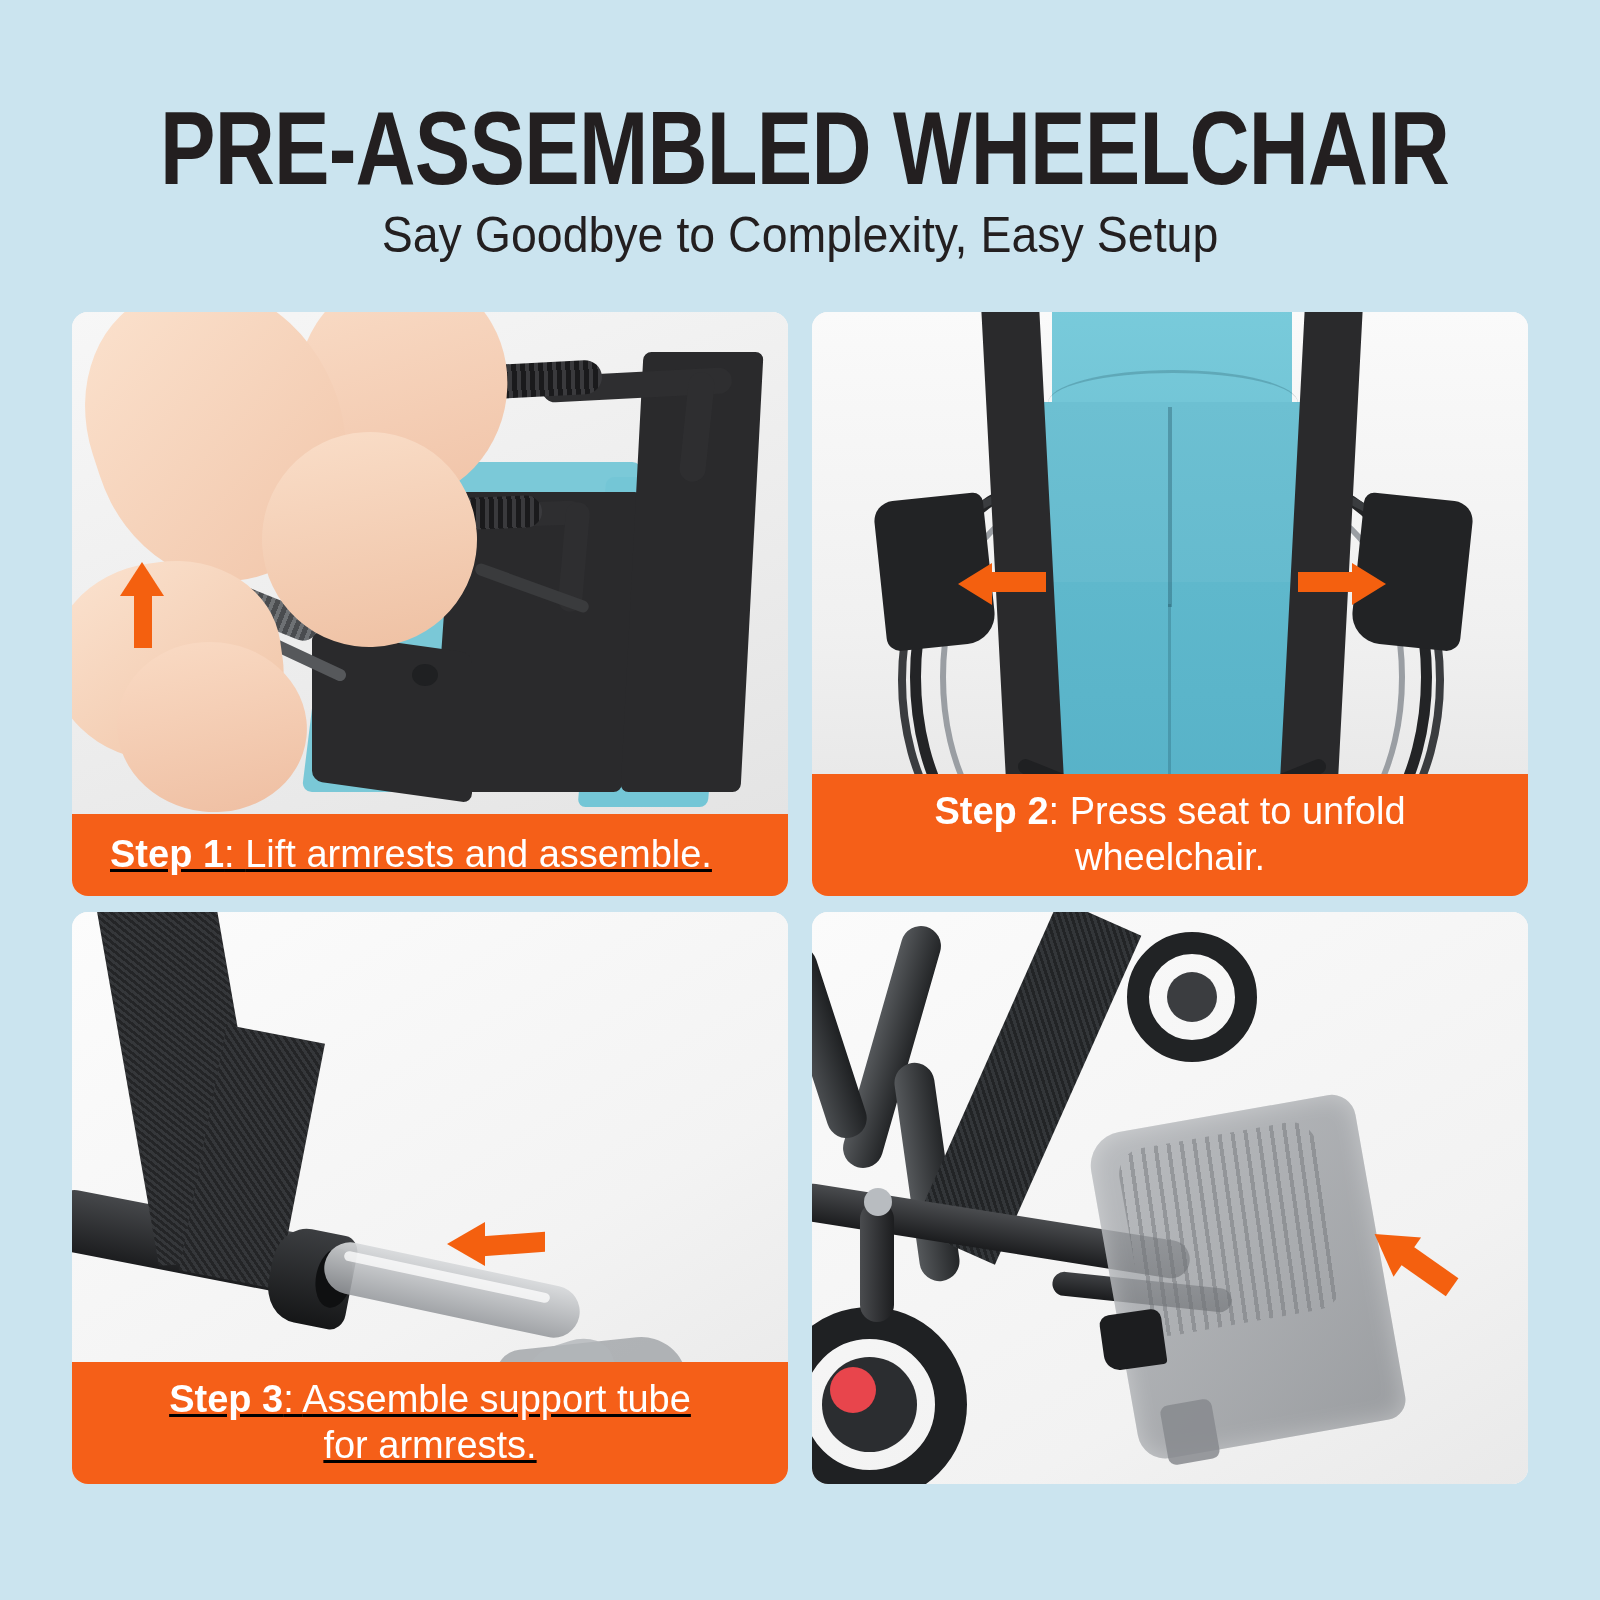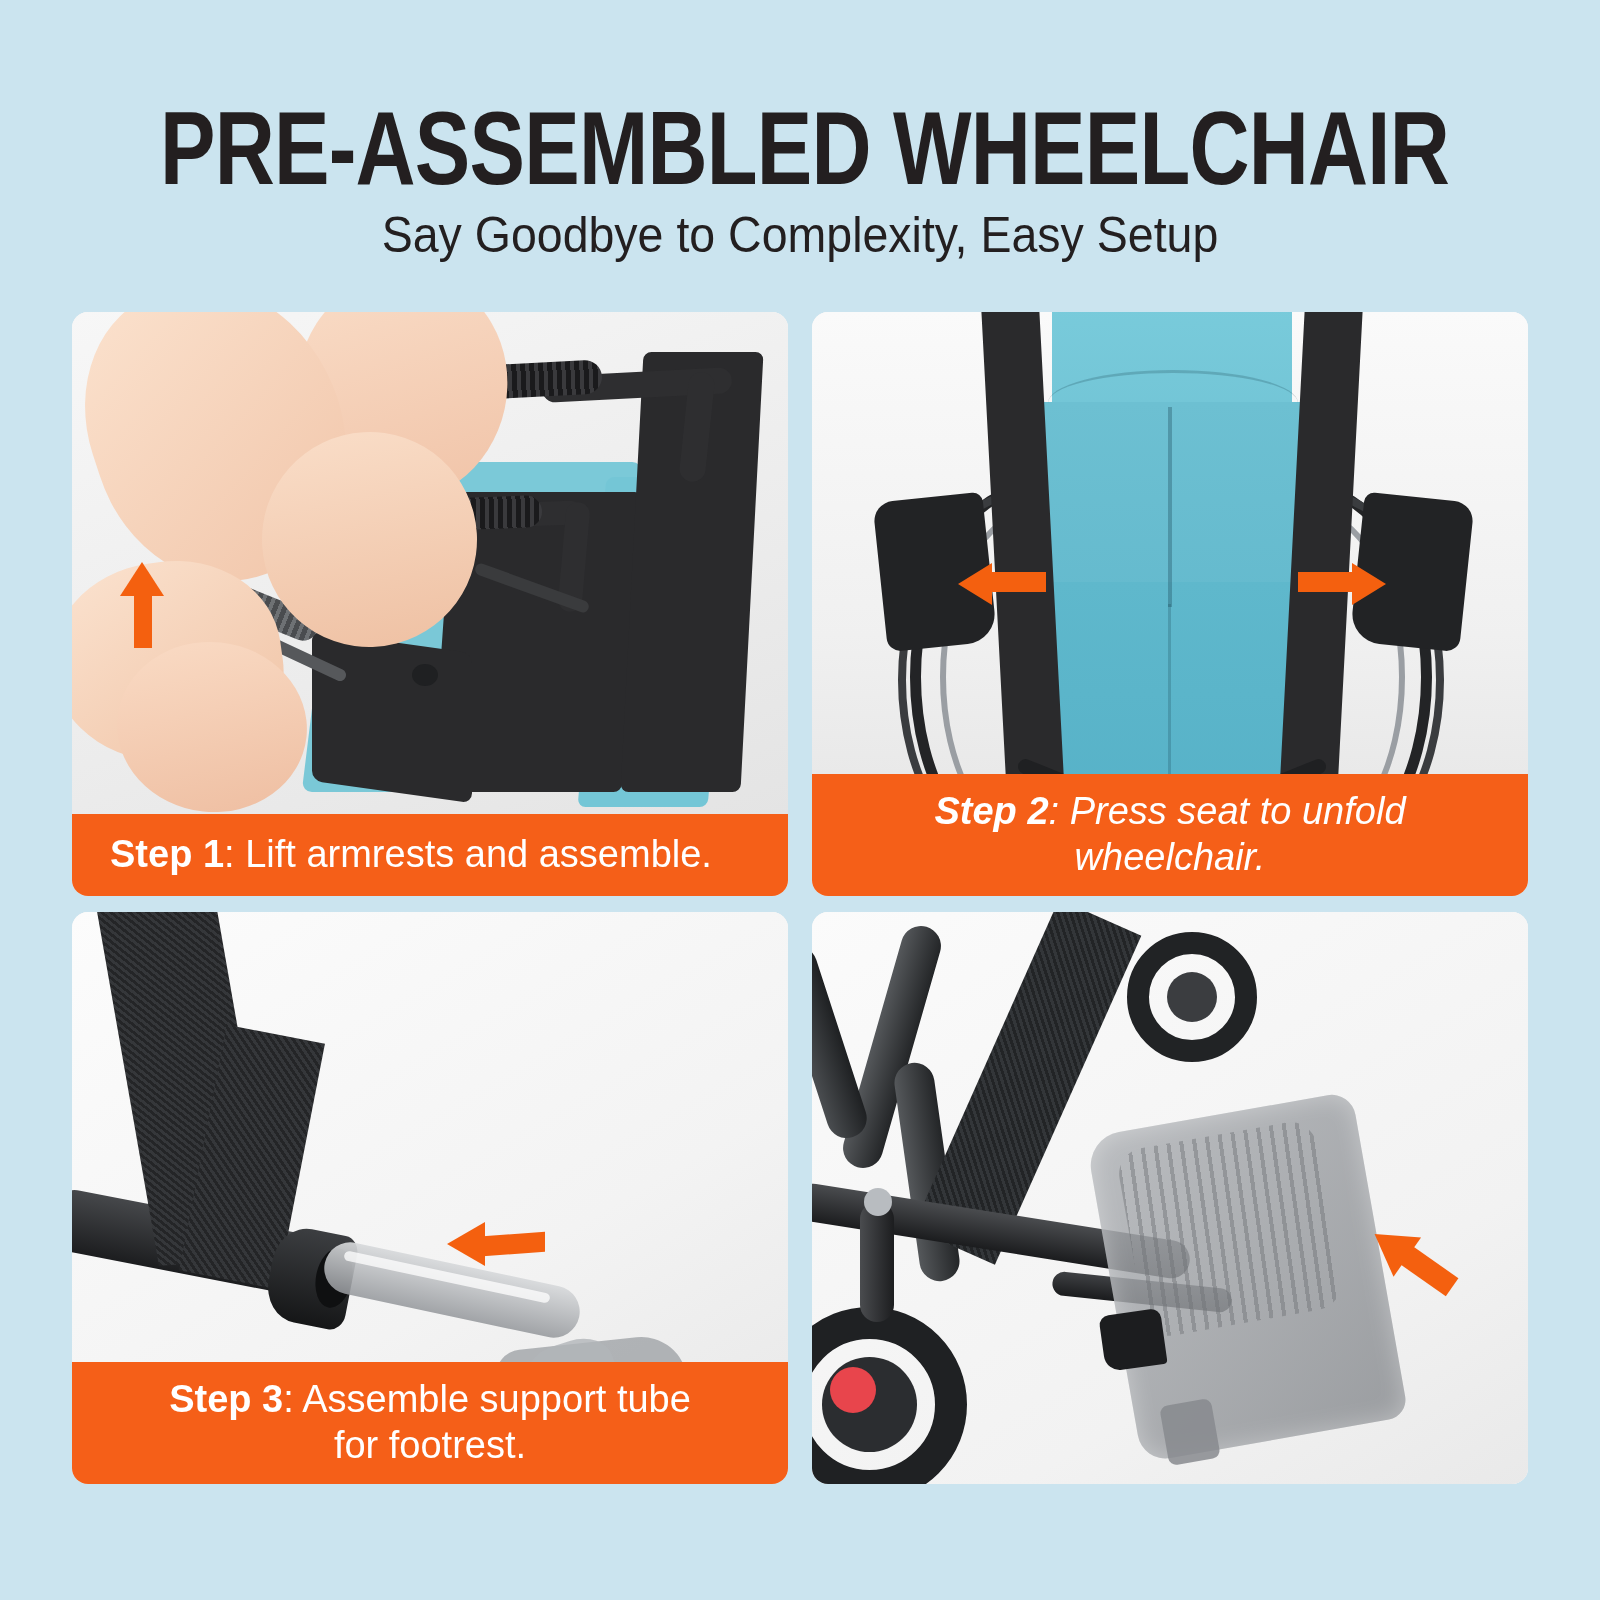--- a/index.html
+++ b/index.html
@@ -64,22 +64,22 @@
     position: absolute;
     width: 716px;
     border-radius: 16px;
     overflow: hidden;
     background: #f2f2f2;
     display: flex;
     flex-direction: column;
   }
   .panel.r1 { top: 0px;   height: 584px; }
   .panel.r2 { top: 600px; height: 572px; }
-  .panel.c1 { left: 0px; }
-  .panel.c2 { left: 740px; font-style: italic; }
+  .panel.c1 { left: 0px; text-decoration: underline; }
+  .panel.c2 { left: 740px; }
 
   .photo {
     position: relative;
     flex: 1 1 auto;
     overflow: hidden;
     background: #f4f4f4;
   }
   .caption {
     flex: 0 0 auto;
     background: #f55f18;
@@ -244,21 +244,21 @@
 
       <div style="position:absolute;left:430px;top:452px;width:40px;height:40px;background:rgba(120,123,127,.85);border-radius:50%;"></div>
       <div style="position:absolute;left:438px;top:460px;width:22px;height:22px;background:rgba(190,193,197,.9);border-radius:50%;"></div>
 
       <div class="arrow" style="left:375px;top:310px;width:100px;height:44px;">
         <div style="position:absolute;left:0;top:0;width:0;height:0;border-top:22px solid transparent;border-bottom:22px solid transparent;border-right:38px solid #f4600f;"></div>
         <div style="position:absolute;left:36px;top:12px;width:62px;height:20px;background:#f4600f;transform:skewY(-4deg);"></div>
       </div>
     </div>
     <div class="caption two-line">
-      <span class="step">Step 3</span><span>: </span><span>Assemble support tube</span><br><span>for footrest.</span>
+      <span class="step">Step 3</span><span>: </span><span>Assemble support tube</span><br><span>for armrests.</span>
     </div>
   </div>
 
   <div class="panel r2 c2">
     <div class="photo">
       <div style="position:absolute;inset:0;background:linear-gradient(150deg,#fbfbfb 0%,#f2f2f2 70%,#e9e9e9 100%);"></div>
 
       <div class="wheel-ring" style="left:315px;top:20px;width:130px;height:130px;border-width:22px;border-color:#212325;"></div>
       <div class="hub" style="left:355px;top:60px;width:50px;height:50px;background:#3b3d40;"></div>
 

